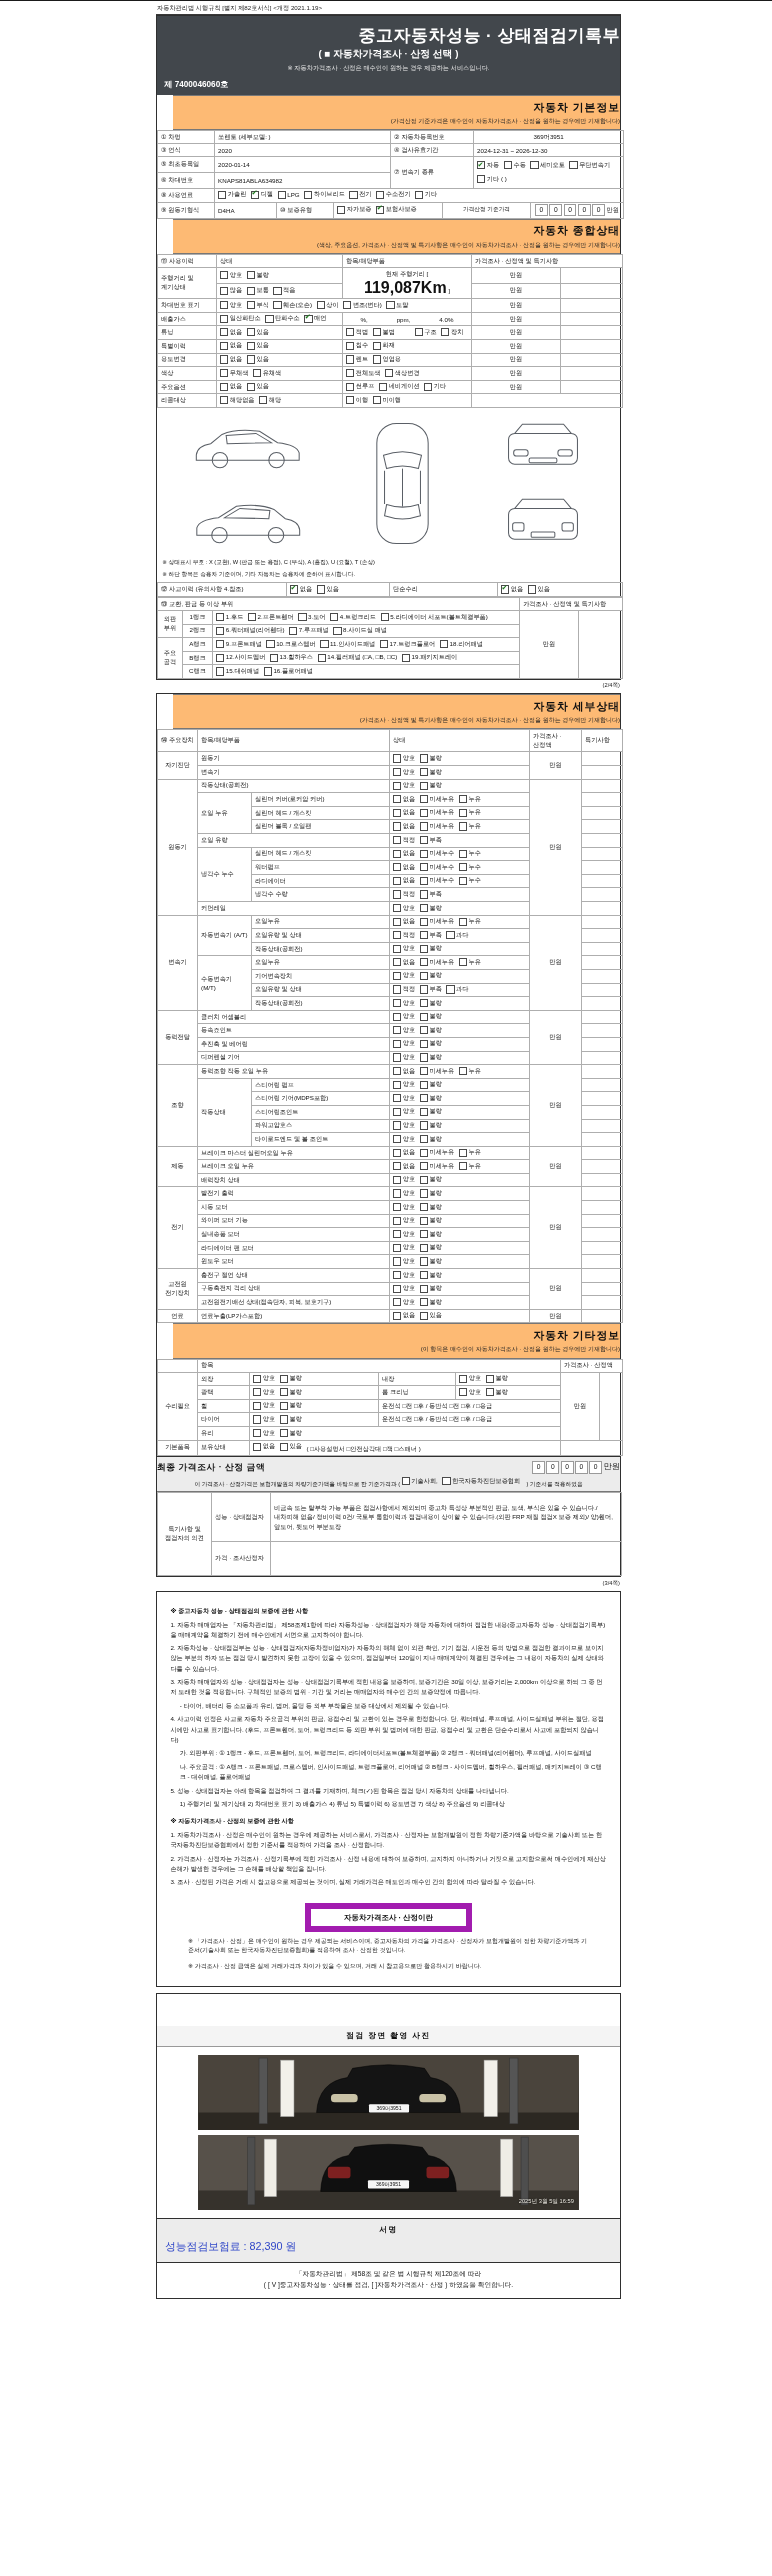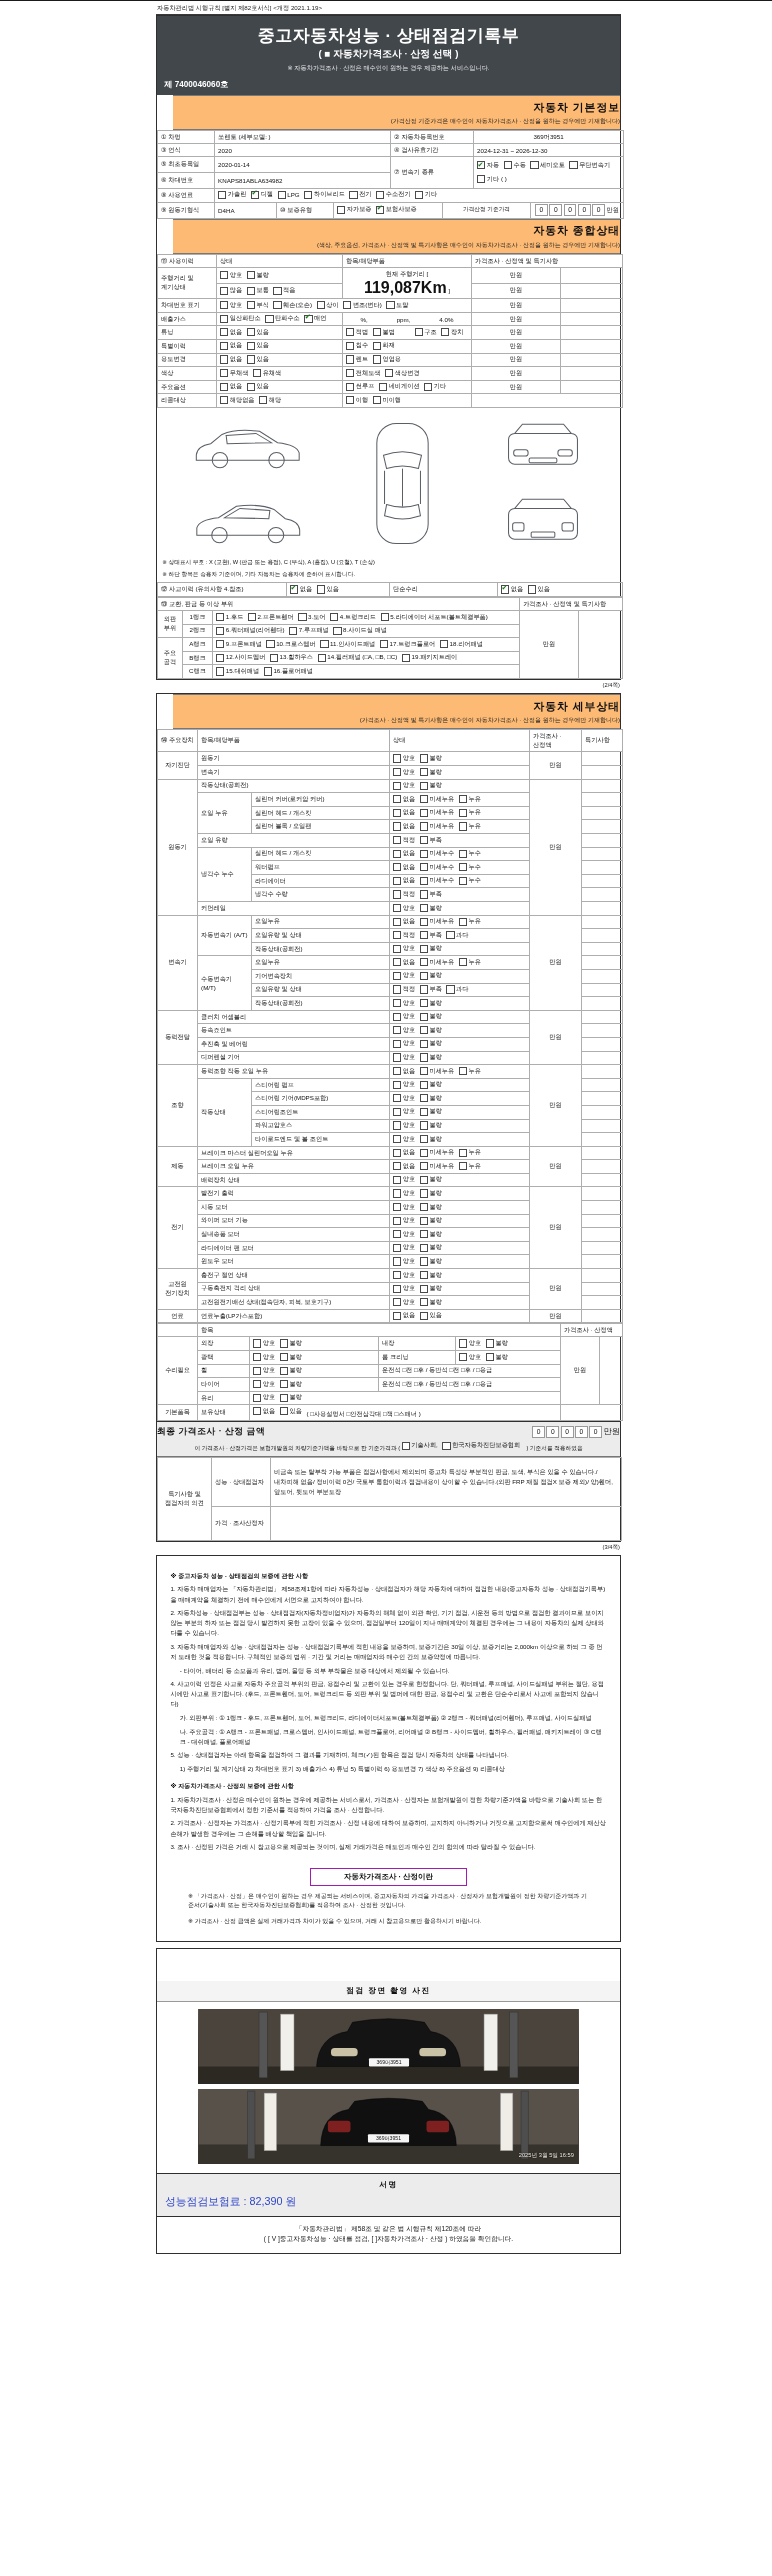--- a/index.html
+++ b/index.html
@@ -3,21 +3,21 @@
 <meta charset="utf-8">
 <style>
   html,body{margin:0;padding:0;background:#fff;font-family:"Liberation Sans","DejaVu Sans",sans-serif;color:#111;}
   .page{width:773px;min-height:2576px;background:#fff;border-top:1px solid #1a1a1a;box-sizing:border-box;padding-top:1.5px;}
   .doc{width:465px;margin-left:156px;}
   .top-note{font-size:6.2px;color:#222;padding:1px 0 1.5px 1px;}
   .rule{border-top:1.5px solid #3a3a3a;margin-bottom:0;}
   .bigbox{border:1px solid #2f2f2f;box-sizing:border-box;}
   
   .dkhead{background:#42474c;color:#fff;padding:8.2px 0 3.1px;}
-  .dkhead .t1{text-align:center;font-size:17px;font-weight:bold;letter-spacing:0.5px;}
+  .dkhead .t1{text-align:right;font-size:17px;font-weight:bold;letter-spacing:0.5px;}
   .dkhead .t2{text-align:center;font-size:9.8px;font-weight:bold;margin-top:1px;}
   .dkhead .t3{text-align:center;font-size:6.2px;margin-top:2.6px;color:#e8e8e8;}
   .dkhead .docno{font-size:8.2px;font-weight:bold;padding:6.2px 0 2.1px 7.2px;}
   
   .secband{background:#fdba74;border-top:0.5px solid #777;border-bottom:0.5px solid #777;text-align:right;padding:4.6px 0 3.6px;margin-left:16px;}
   .secband .st{font-size:10.8px;font-weight:bold;letter-spacing:1px;}
   .secband .sn{font-size:6px;margin-top:2.1px;color:#222;}
   table.t{border-collapse:collapse;width:465px;table-layout:fixed;}
   table.t td,table.t th{border:0.5px solid #aeaeae;font-size:6.2px;padding:1.5px 3.1px;vertical-align:middle;box-sizing:border-box;word-break:keep-all;}
   table.t th{font-weight:normal;text-align:left;background:#fff;}
@@ -42,21 +42,21 @@
   .finalrow .ft{font-size:8.8px;font-weight:bold;letter-spacing:0.5px;}
   .finalnote{text-align:center;font-size:5.7px;margin-top:3.1px;}
   
   .notices{padding:5.2px 0 8.2px;}
   .notices .ntitle{text-align:center;font-size:10.3px;font-weight:bold;letter-spacing:3.1px;padding:5.2px 0 7.2px;border-bottom:0.5px solid #999;margin-bottom:6.2px;}
   .nbody{padding:2.1px 13.4px;font-size:6.2px;line-height:1.62;}
   .nhead{font-weight:bold;margin:7.2px 0 3.1px;}
   .nitem{margin:3.6px 0;}
   .nitem.ind{margin-left:9.3px;}
   .infobox{margin:10.3px 31px 3.1px;}
-  .infobox .ibt{width:155px;margin:0 auto;border:1px solid #a21caf;text-align:center;font-weight:bold;font-size:7.5px;padding:3.1px 0;background:#fff;}
+  .infobox .ibt{width:155px;margin:0 auto;border:6px solid #a21caf;text-align:center;font-weight:bold;font-size:7.5px;padding:3.1px 0;background:#fff;}
   .infobox .ibl{font-size:6px;line-height:1.6;margin-top:5.2px;}
   
   .photobox .ptitle{text-align:center;font-weight:bold;font-size:7.7px;letter-spacing:1.5px;padding:5.2px 0;border-bottom:0.5px solid #999;background:#f4f4f4;margin-top:32px;}
   .photos{padding:7.2px 0 8.2px;display:flex;flex-direction:column;align-items:center;gap:5.2px;}
   .photo{width:381px;height:75px;position:relative;overflow:hidden;background:linear-gradient(#6e675e,#37322b 55%,#23201b);}
   .photo .stamp{position:absolute;right:5.2px;bottom:4.1px;color:#f2efe6;font-size:5.7px;text-shadow:0 0 1.5px #000;}
   
   .signbox{background:#ececec;border-top:1px solid #2f2f2f;padding:6.2px 0 7.2px;}
   .signbox .sgt{text-align:center;font-weight:bold;font-size:7.7px;letter-spacing:1.5px;}
   .signbox .fee{text-align:left;padding-right:31px;margin-top:5.2px;color:#2f46c8;font-size:10.8px;padding-left:8px;}
@@ -1117,20 +1117,24 @@
                 </span><span class="opt">
                   <span class="cbx"></span>
                   <span class="olbl">있음</span>
                 </span></td>
               <td rowspan="1" class="price">만원</td>
               <td></td>
             </tr>
           </tbody>
     </table>
 
+    <div class="secband">
+      <div class="st">자동차 기타정보</div>
+      <div class="sn">(이 항목은 매수인이 자동차가격조사 · 산정을 원하는 경우에만 기재합니다)</div>
+    </div>
     <table class="t">
       <colgroup>
             <col style="width:40px">
             <col style="width:52px">
             <col style="width:129px">
             <col style="width:77px">
             <col style="width:105px">
             <col style="width:39px">
             <col style="width:23px">
           </colgroup>

